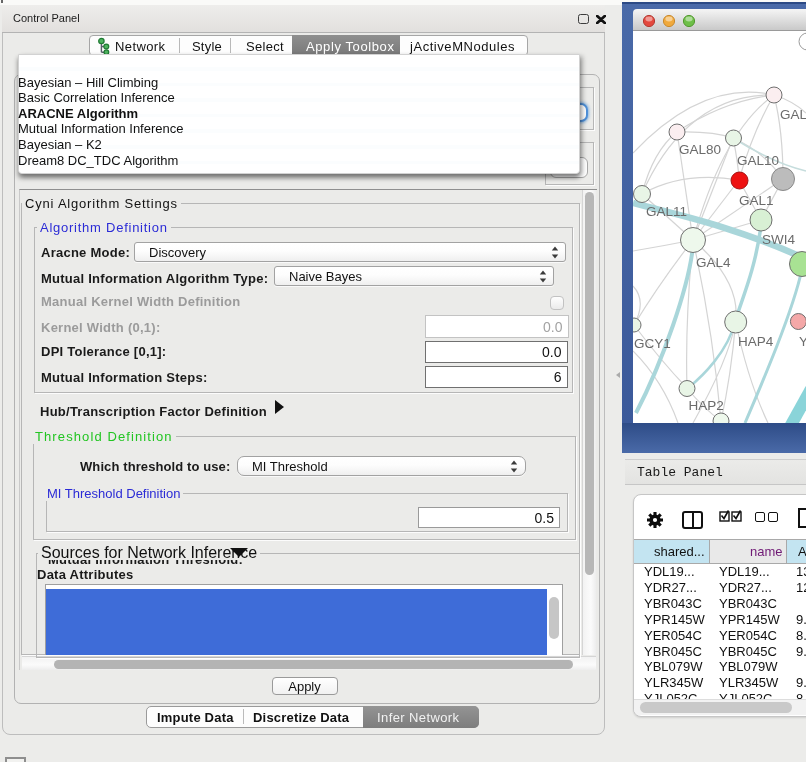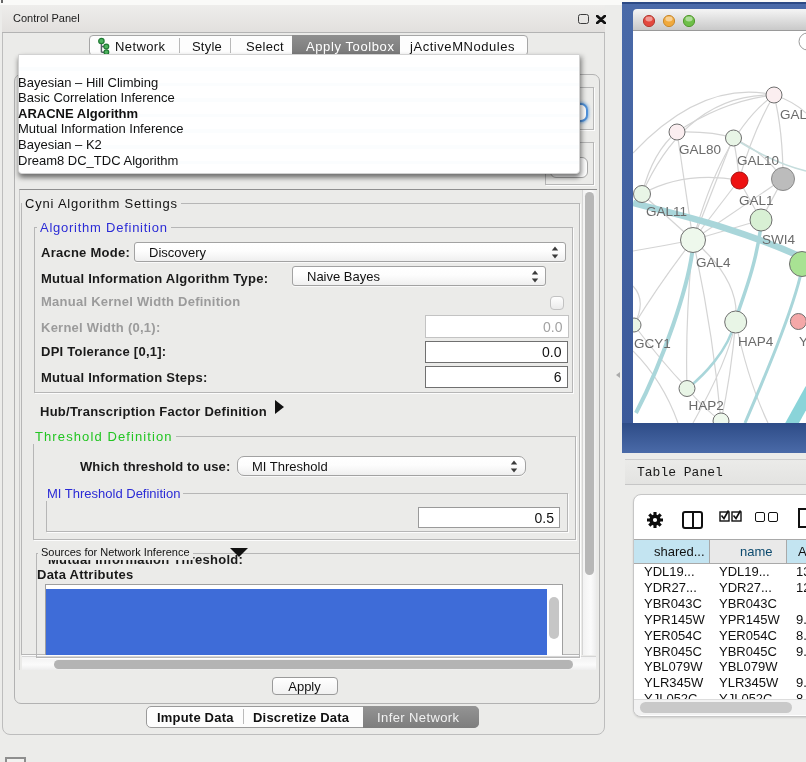--- a/index.html
+++ b/index.html
@@ -67,21 +67,21 @@
 <div class="gtitle" style="left:37px;top:220px;color:#2b2bd6;letter-spacing:.75px;">Algorithm Definition</div>
 <div class="blbl" style="left:41px;top:245px;">Aracne Mode:</div>
 <div class="combo" style="left:134px;top:241.5px;width:432px;height:20px;">
     <span class="ct">Discovery</span>
   <svg class="abs" style="right:6px;top:3px;" width="8" height="13" viewBox="0 0 8 13">
       <path d="M4 0.5 L7.2 4.6 H0.8 Z" fill="#3a3a3a"></path>
       <path d="M4 12.5 L7.2 8.4 H0.8 Z" fill="#3a3a3a"></path>
     </svg>
 </div>
 <div class="blbl" style="left:41px;top:271px;">Mutual Information Algorithm Type:</div>
-<div class="combo" style="left:292px;top:266px;width:254px;height:20px;">
+<div class="combo" style="left:274px;top:266px;width:280px;height:20px;">
     <span class="ct">Naive Bayes</span>
   <svg class="abs" style="right:6px;top:3px;" width="8" height="13" viewBox="0 0 8 13">
       <path d="M4 0.5 L7.2 4.6 H0.8 Z" fill="#3a3a3a"></path>
       <path d="M4 12.5 L7.2 8.4 H0.8 Z" fill="#3a3a3a"></path>
     </svg>
 </div>
 <div class="blbl" style="left:41px;top:294px;color:#9b9b9b;">Manual Kernel Width Definition</div>
 <div class="abs" style="left:550px;top:296px;width:14px;height:14px;background:linear-gradient(#fefefe,#ebebeb);border:1.5px solid #c2c2c2;border-radius:4px;"></div>
 <div class="blbl" style="left:41px;top:320px;color:#9b9b9b;">Kernel Width (0,1):</div>
 <div class="field" style="left:424.5px;top:315px;width:144px;height:23px;border-color:#c3c3c3;color:#a3a3a3;">
@@ -110,21 +110,21 @@
     </svg>
 </div>
 <div class="abs etch" style="left:45.5px;top:493px;width:522px;height:39px;"></div>
 <div class="gtitle" style="left:44px;top:486px;color:#2b2bd6;">MI Threshold Definition</div>
 <div class="blbl" style="left:48px;top:512px;margin-top:40px;">Mutual Information Threshold:</div>
 <div class="field" style="left:418px;top:507px;width:142px;height:21px;border-color:#9a9a9a;">
     <span>0.5</span>
   </div>
 
 <div class="abs etch" style="left:35.5px;top:553px;width:544px;height:105px;"></div>
-<div class="gtitle" style="left:38px;top:545px;color:#111;font-size:11px;">Sources for Network Inference</div>
+<div class="gtitle" style="left:38px;top:545px;color:#111;font-size:16px;">Sources for Network Inference</div>
 <div class="abs" style="left:230px;top:548px;width:0;height:0;border-top:9px solid #111;border-left:9px solid transparent;border-right:9px solid transparent;"></div>
 <div class="blbl" style="left:37px;top:567px;">Data Attributes</div>
 
 <div class="abs" style="left:45px;top:583.5px;width:518px;height:71.5px;background:#fff;border:1px solid #9f9f9f;border-bottom:none;overflow:hidden;">
   <div style="position:absolute;left:0;top:4px;width:501px;height:200px;background:#3e6cd8;"></div>
   <div style="position:absolute;left:503px;top:12px;width:10px;height:42px;background:#c6c6c6;border-radius:5px;"></div>
 </div>
 
 <div class="abs" style="left:271.5px;top:677px;width:66px;height:18px;background:linear-gradient(#fff,#f1f1f1);border:1px solid #9a9a9a;border-radius:4px;text-align:center;font-size:13px;line-height:17px;color:#111;">Apply</div>
 
@@ -262,21 +262,21 @@
   <div style="position:absolute;left:134px;top:17px;width:10px;height:10px;border:1.5px solid #111;border-radius:2px;"></div>
   <svg style="position:absolute;left:163px;top:12px;" width="18" height="22" viewBox="0 0 18 22">
     <path d="M2 2 L10 2 L15 7 L15 20 L2 20 Z" fill="none" stroke="#111" stroke-width="2"></path>
     <path d="M10 2 L10 7 L15 7" fill="none" stroke="#111" stroke-width="1.6"></path>
   </svg>
 
   <div style="position:absolute;left:0px;top:44px;width:76px;height:25px;background:#c3e4f1;border:1px solid #a9a9a9;border-left:none;"></div>
   <div style="position:absolute;left:76px;top:44px;width:77px;height:25px;background:#e9e9e9;border:1px solid #a9a9a9;border-left:none;"></div>
   <div style="position:absolute;left:153px;top:44px;width:40px;height:25px;background:#c3e4f1;border:1px solid #a9a9a9;border-left:none;"></div>
   <div style="position:absolute;left:20px;top:49px;font-size:13px;color:#111;">shared...</div>
-  <div style="position:absolute;left:106px;top:49px;font-size:13px;color:#0c4a6e;">name</div>
+  <div style="position:absolute;left:116px;top:49px;font-size:13px;color:#701a75;">name</div>
   <div style="position:absolute;left:164px;top:49px;font-size:13px;color:#111;">Av</div>
 
   <div style="position:absolute;left:10px;top:69px;font-size:13px;color:#111;line-height:15.9px;white-space:pre;">YDL19...
 YDR27...
 YBR043C
 YPR145W
 YER054C
 YBR045C
 YBL079W
 YLR345W

